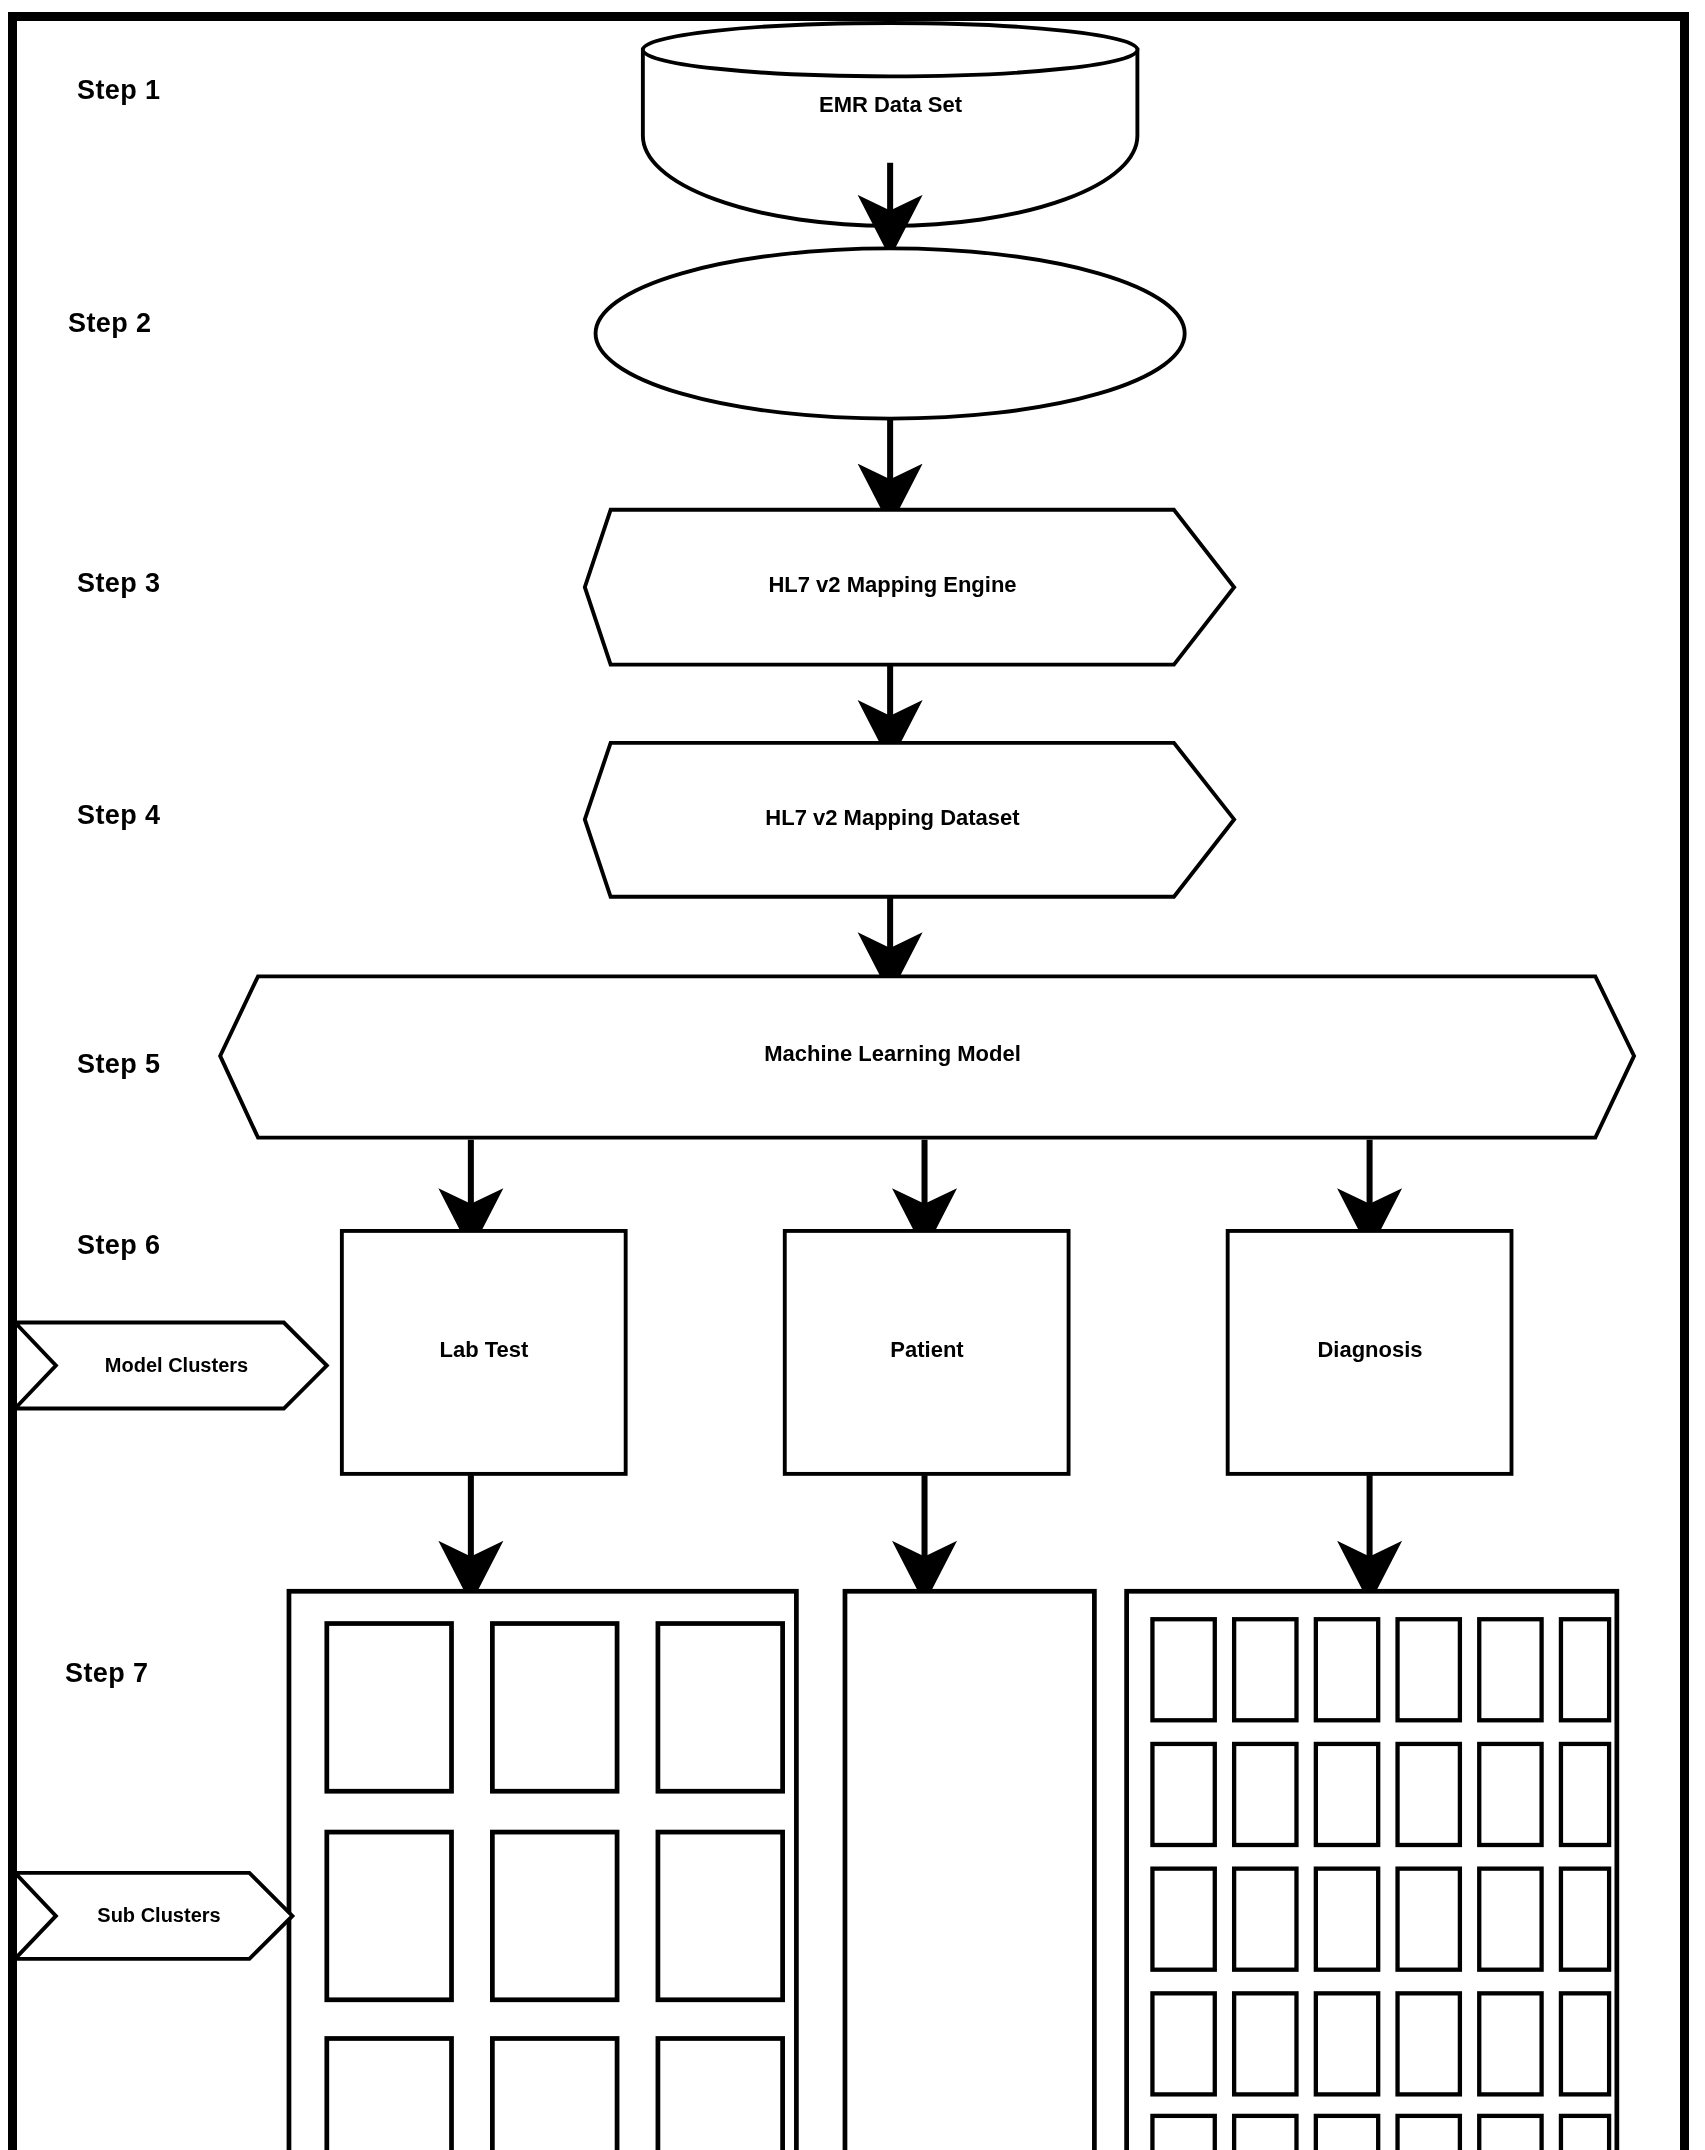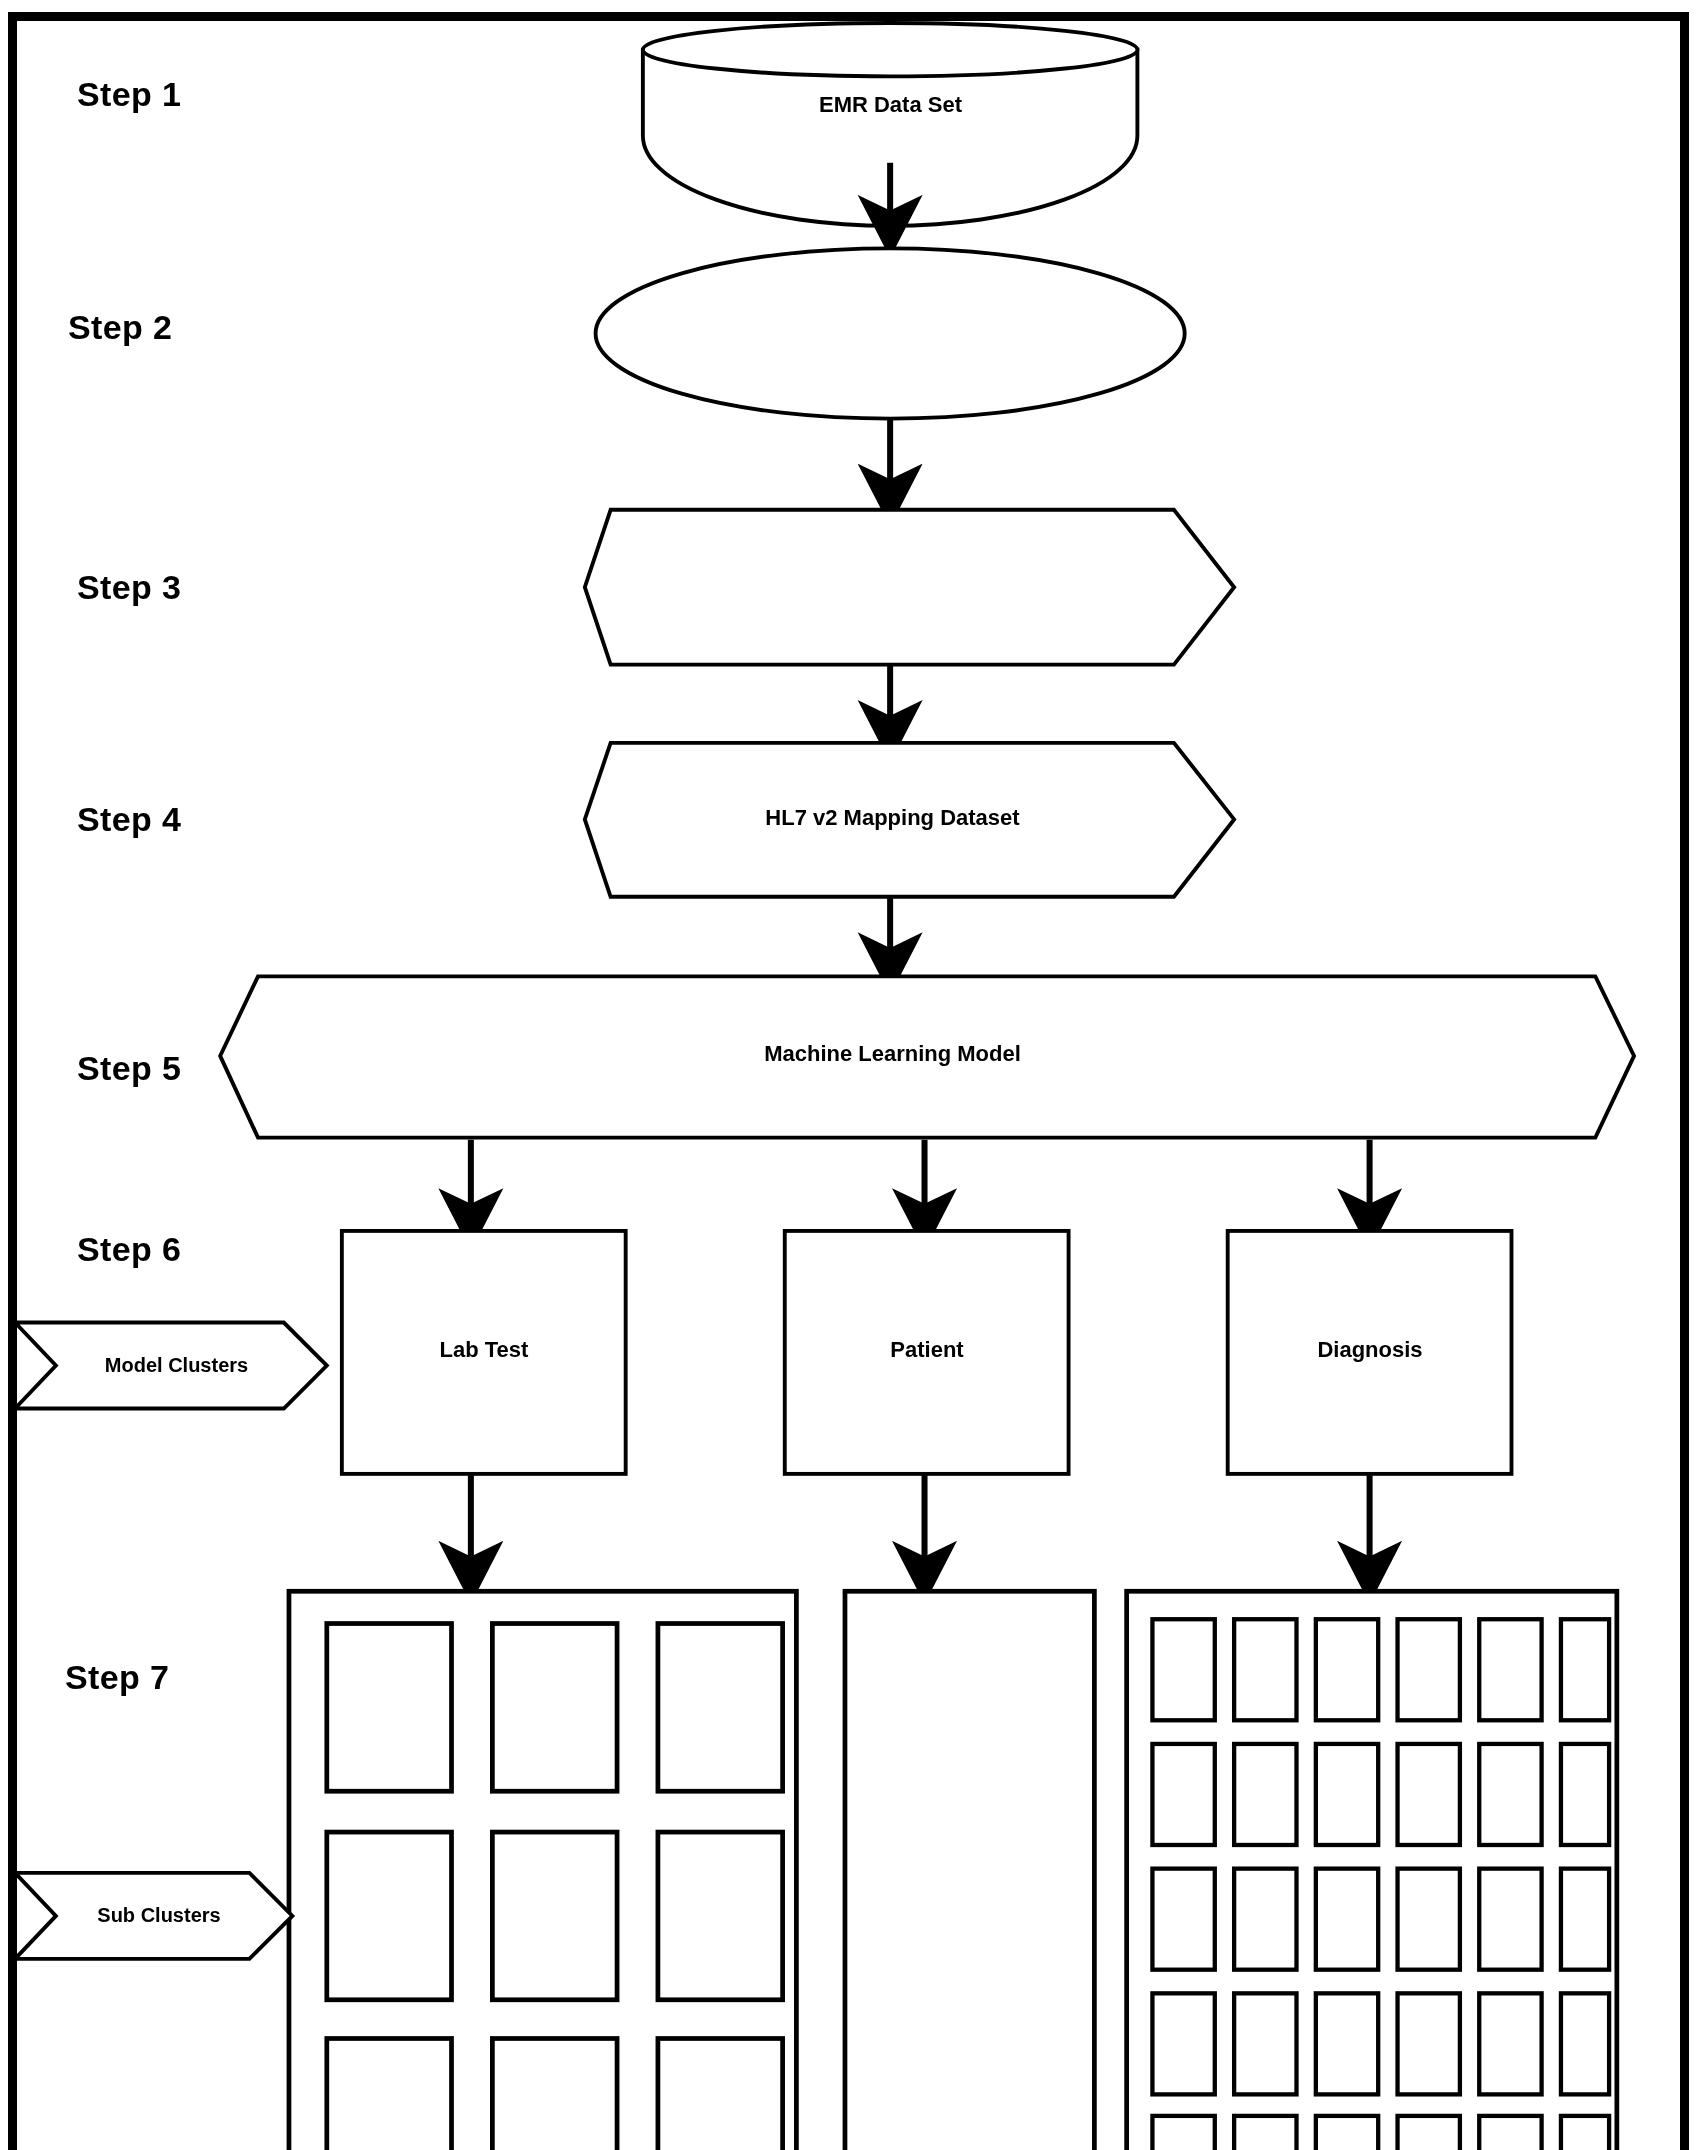--- a/index.html
+++ b/index.html
@@ -32,21 +32,21 @@
     position: absolute;
     left: 0;
     top: 0;
     width: 1705px;
     height: 2292px;
     pointer-events: none;
   }
   .step-label {
     position: absolute;
     font-weight: bold;
-    font-size: 34px;
+    font-size: 27px;
     color: #000000;
     letter-spacing: 0.4px;
     white-space: nowrap;
   }
   .node-text {
     position: absolute;
     font-weight: bold;
     color: #000000;
     text-align: center;
     white-space: pre-line;
@@ -165,20 +165,21 @@
   <div class="step-label" style="left:68px; top:308px;">Step 2</div>
   <div class="step-label" style="left:77px; top:568px;">Step 3</div>
   <div class="step-label" style="left:77px; top:800px;">Step 4</div>
   <div class="step-label" style="left:77px; top:1049px;">Step 5</div>
   <div class="step-label" style="left:77px; top:1230px;">Step 6</div>
   <div class="step-label" style="left:65px; top:1658px;">Step 7</div>
 
   <div class="node-text t-xl" style="left:643px; top:92px; width:495px;">EMR Data Set</div>
 
 
+  <div class="node-text t-xl" style="left:611px; top:572px; width:563px;">HL7 v2 Mapping Engine</div>
 
   <div class="node-text t-xl" style="left:611px; top:805px; width:563px;">HL7 v2 Mapping Dataset</div>
 
   <div class="node-text t-xl" style="left:559px; top:1041px; width:667px;">Machine Learning Model</div>
 
   <div class="node-text t-xl" style="left:342px; top:1337px; width:284px;">Lab Test</div>
 
   <div class="node-text t-xl" style="left:785px; top:1337px; width:284px;">Patient</div>
 
   <div class="node-text t-xl" style="left:1228px; top:1337px; width:284px;">Diagnosis</div>

